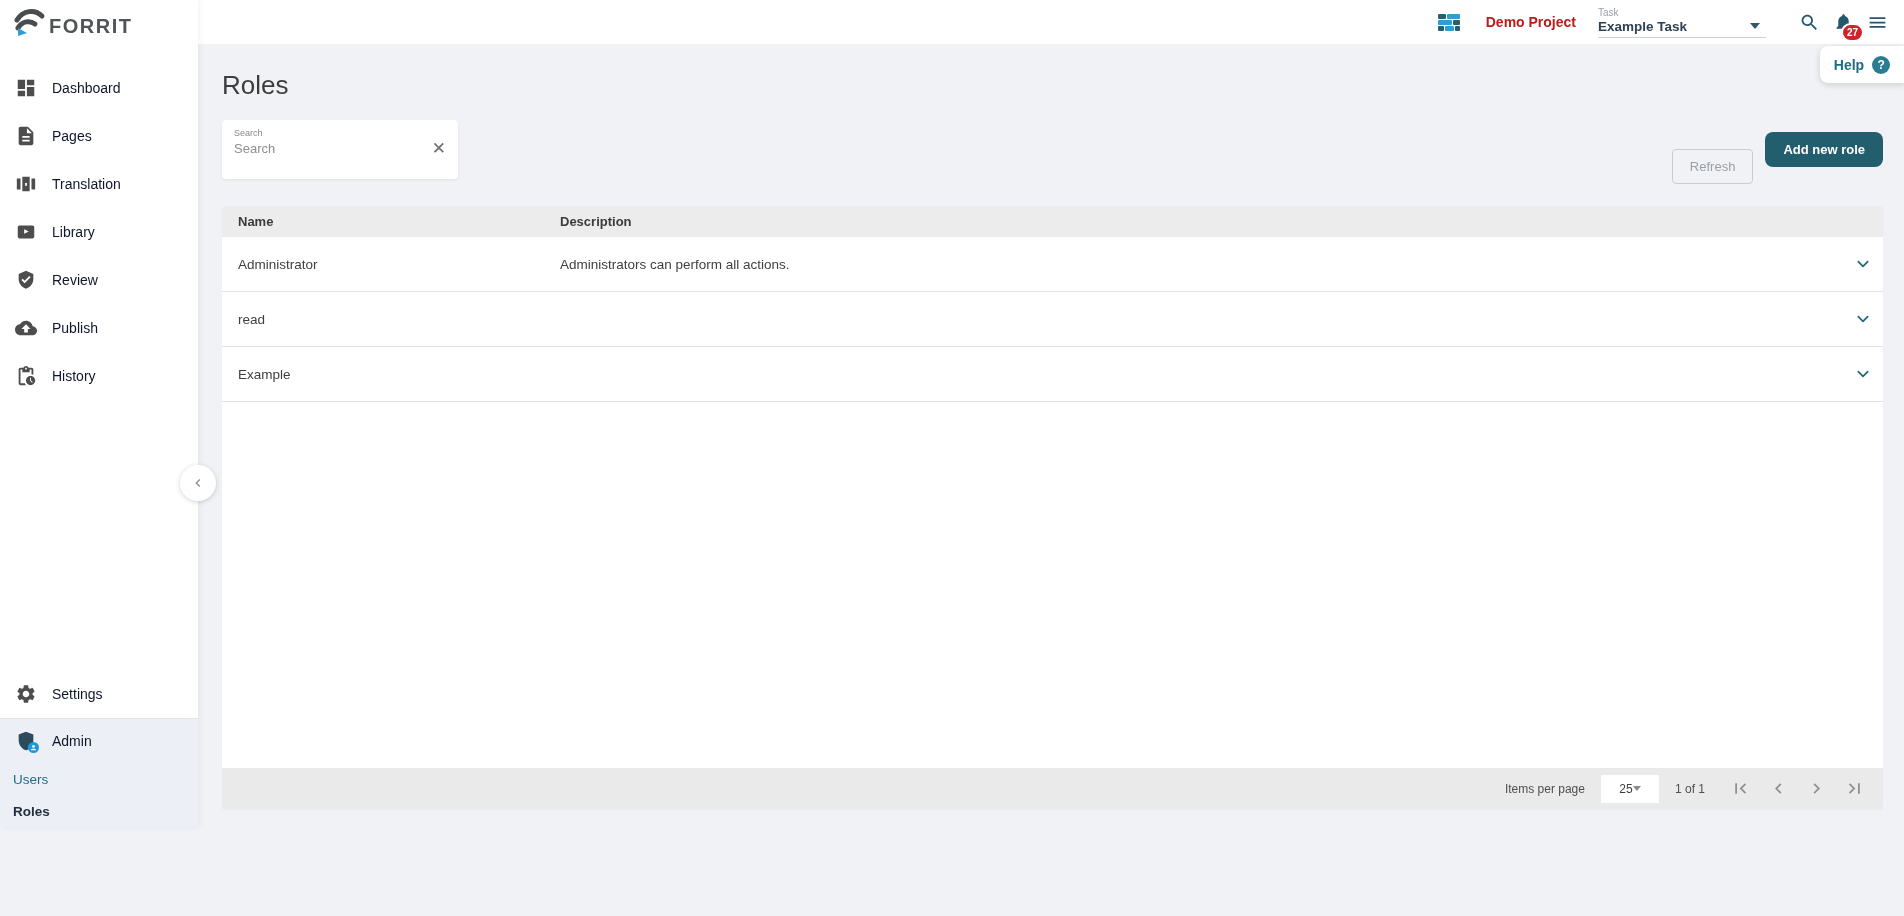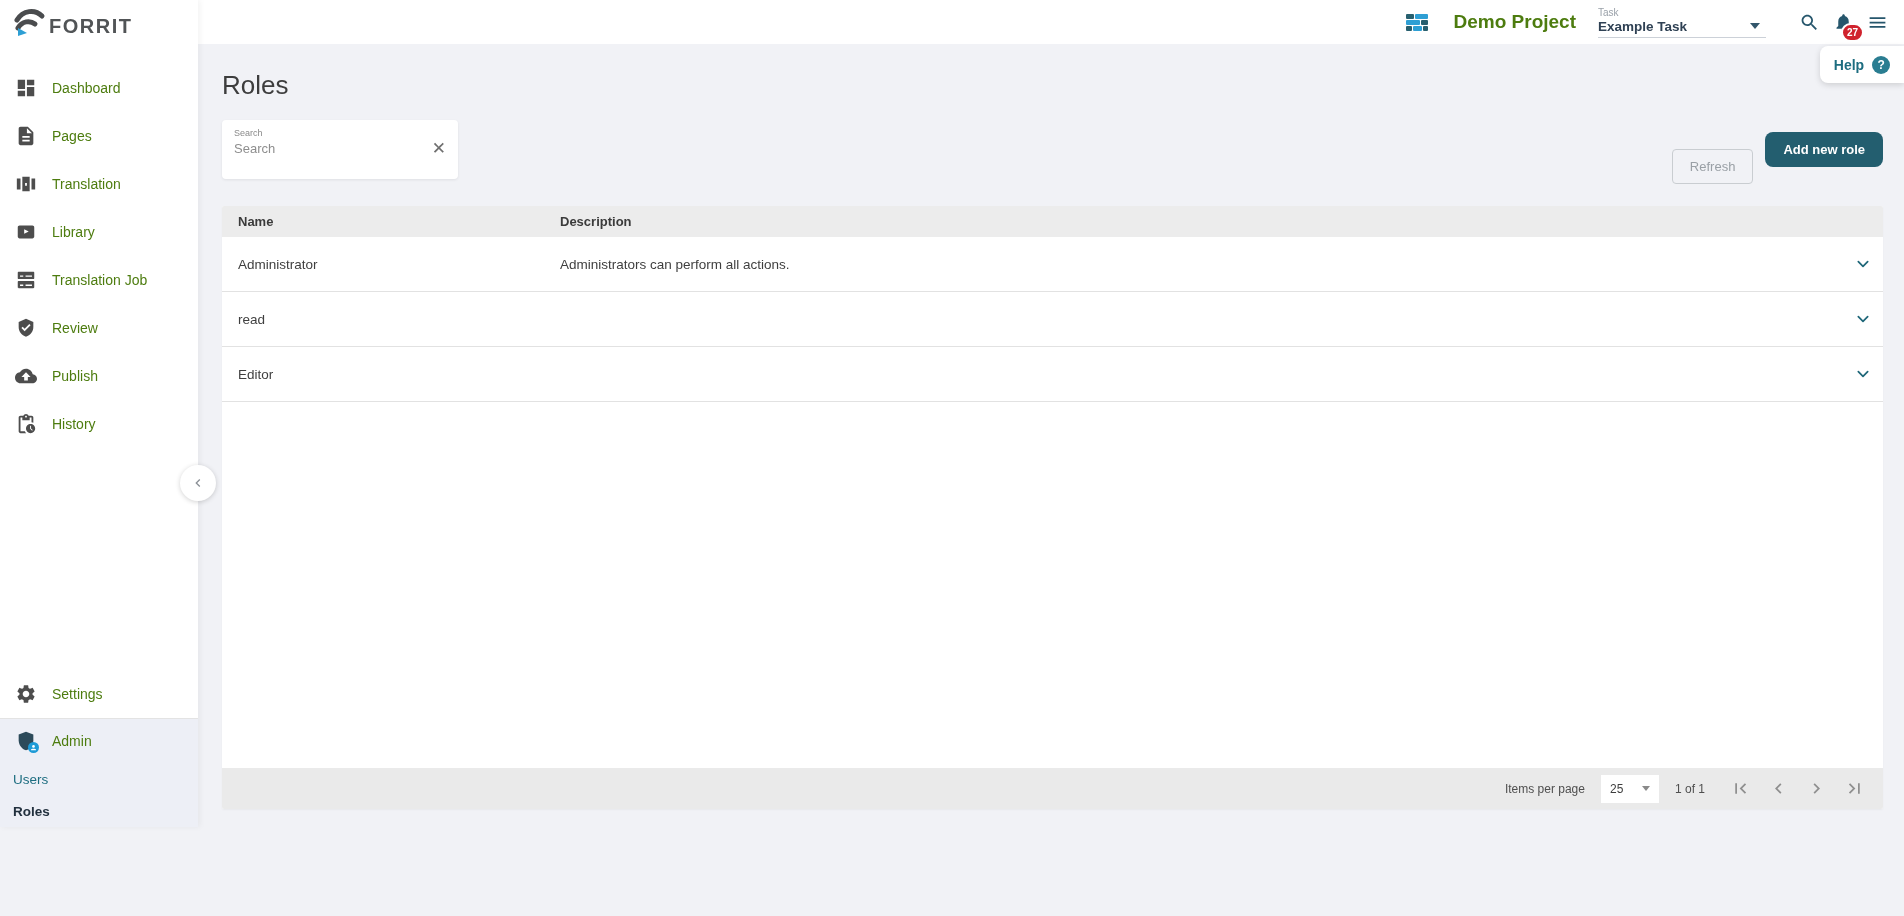--- a/index.html
+++ b/index.html
@@ -10,42 +10,42 @@
 
   
   .sidebar { width:198px; background:#fff; display:flex; flex-direction:column; position:relative; z-index:2; box-shadow:2px 0 6px rgba(0,0,0,0.05); }
   .logo-row { height:44px; display:flex; align-items:center; padding-left:13px; gap:2px; }
   .logo-mark { width:34px; height:32px; flex:0 0 auto; }
   .logo-text { font-size:20px; font-weight:bold; letter-spacing:1.5px; color:#515456; margin-top:8px; }
   .nav { padding-top:20px; }
   .nav-item { height:48px; display:flex; align-items:center; padding-left:15px; gap:15px; cursor:pointer; }
   .nav-item .ic { width:22px; height:22px; color:#4d4d4d; flex:0 0 auto; }
   .nav-item .ic svg { width:22px; height:22px; display:block; }
-  .nav-label { font-size:14px; color:#4d7c0f; }
+  .nav-label { font-size:14px; color:#0f172a; }
   .side-spacer { flex:1; }
   .side-divider { height:1px; background:#e3e3e3; }
   .admin-section { background:#edeff6; }
   .admin-item { height:44px; }
   .sub-item { height:32px; display:flex; align-items:center; padding-left:13px; font-size:13.5px; cursor:pointer; }
   .sub-item.users { color:#1d6d80; }
   .sub-item.roles { color:#22303e; font-weight:bold; }
 
   .collapse-toggle { position:absolute; left:180px; top:465px; width:36px; height:36px; border-radius:50%; background:#fff; box-shadow:0 1px 5px rgba(0,0,0,0.18); z-index:5; display:flex; align-items:center; justify-content:center; cursor:pointer; color:#8a8f96; }
   .collapse-toggle svg { width:16px; height:16px; }
 
   
   .main { flex:1; display:flex; flex-direction:column; background:#f1f2f6; position:relative; }
 
   .topbar { height:44px; background:#fff; display:flex; align-items:center; justify-content:flex-end; padding-right:10px; }
   .project-group { display:flex; align-items:center; gap:10px; margin-right:22px; cursor:pointer; }
   .grid-icon { display:flex; flex-direction:column; gap:1px; }
   .grid-icon .r { display:flex; gap:1px; }
   .grid-icon .b { height:5px; border-radius:1px; }
   .bk { background:#28606f; } .bl { background:#2e9fd4; }
-  .project-name { font-size:19px; color:#4d7c0f; font-weight:bold;margin-left:16px; }
+  .project-name { font-size:14px; color:#b91c1c; font-weight:bold;margin-left:16px; }
   .task-select { width:168px; margin-right:26px; border-bottom:1px solid #ccd1d8; padding-bottom:3px; cursor:pointer; }
   .task-label { font-size:10px; color:#9aa1a9; }
   .task-value-row { display:flex; align-items:center; justify-content:space-between; margin-top:1px; }
   .task-value { font-size:13.5px; color:#2f4154; font-weight:bold; }
   .caret-down { width:0; height:0; border-left:5px solid transparent; border-right:5px solid transparent; border-top:6px solid #33566b; margin-right:6px; }
   .topbar-btn { width:34px; height:34px; display:flex; align-items:center; justify-content:center; position:relative; cursor:pointer; color:#26566c; }
   .topbar-btn svg { width:21px; height:21px; }
   .badge { position:absolute; right:-4px; bottom:-3px; min-width:19px; height:19px; border-radius:10px; background:#d0222d; color:#fff; font-size:10px; font-weight:bold; display:flex; align-items:center; justify-content:center; padding:0 4px; border:2px solid #fff; }
 
   .help-popover { position:absolute; top:46px; right:0; width:84px; height:37px; background:#fff; border-radius:8px 0 0 8px; box-shadow:0 2px 6px rgba(0,0,0,0.15); display:flex; align-items:center; justify-content:center; gap:8px; z-index:6; cursor:pointer; }
@@ -69,21 +69,21 @@
   .thead { height:31px; background:#ececec; display:flex; align-items:center; font-size:13px; font-weight:bold; color:#3b3b3b; }
   .col-name { width:338px; padding-left:16px; }
   .col-desc { flex:1; }
   .trow { height:55px; display:flex; align-items:center; border-bottom:1px solid #e2e2e2; font-size:13.5px; color:#3f3f3f; cursor:pointer; background:#fff; }
   .col-expand { width:40px; display:flex; align-items:center; justify-content:center; }
   .expand-ic { color:#1f6779; cursor:pointer; display:flex; }
   .expand-ic svg { width:16px; height:16px; }
   .tfill { flex:1; background:#fff; }
 
   .tfoot { height:41px; background:#eaeaea; display:flex; align-items:center; justify-content:flex-end; padding-right:10px; font-size:12px; color:#4f4f4f; }
-  .pagesize-box { width:58px; height:28px; background:#fff; border-radius:0; display:flex; align-items:center; justify-content:space-between; padding:0 9px; margin:0 16px; cursor:pointer; }
+  .pagesize-box { width:58px; height:28px; background:#fff; border-radius:0; display:flex; align-items:center; justify-content:center; padding:0 9px; margin:0 16px; cursor:pointer; }
   .pagesize-value { font-size:12px; color:#3e3e3e; }
   .pagesize-caret { width:0; height:0; border-left:4px solid transparent; border-right:4px solid transparent; border-top:5px solid #8a8a8a; }
   .range-text { margin-right:16px; }
   .pg-btn { width:38px; height:34px; display:flex; align-items:center; justify-content:center; color:#8f8f8f; cursor:pointer; }
   .pg-btn svg { width:21px; height:21px; }
 
   .admin-ic-wrap { position:relative; width:22px; height:22px; }
   .admin-badge { position:absolute; right:-2px; bottom:-1px; width:11px; height:11px; border-radius:50%; background:#1d9ad6; display:flex; align-items:center; justify-content:center; }
   .admin-badge svg { width:7px; height:7px; }
 </style>
@@ -127,28 +127,20 @@
           </span>
         <span class="nav-label">Translation</span>
       </div>
       <div class="nav-item">
         <span class="ic">
             <svg viewBox="0 0 24 24" fill="currentColor">
               <path d="M19 5H5c-1.1 0-2 .9-2 2v10c0 1.1.9 2 2 2h14c1.1 0 2-.9 2-2V7c0-1.1-.9-2-2-2zm-9 9V9l5 2.5-5 2.5z"></path>
             </svg>
           </span>
         <span class="nav-label">Library</span>
-      </div>
-      <div class="nav-item">
-        <span class="ic">
-            <svg viewBox="0 0 24 24" fill="currentColor">
-              <path d="M20 13H4c-.55 0-1 .45-1 1v6c0 .55.45 1 1 1h16c.55 0 1-.45 1-1v-6c0-.55-.45-1-1-1zM9 18.5H5.5v-1.5H9v1.5zm9.5 0h-7v-1.5h7v1.5zM20 3H4c-.55 0-1 .45-1 1v6c0 .55.45 1 1 1h16c.55 0 1-.45 1-1V4c0-.55-.45-1-1-1zM9 8.5H5.5V7H9v1.5zm9.5 0h-7V7h7v1.5z"></path>
-            </svg>
-          </span>
-        <span class="nav-label">Translation Job</span>
       </div>
       <div class="nav-item">
         <span class="ic">
             <svg viewBox="0 0 24 24" fill="currentColor">
               <path d="M12 2L4 5.5V11c0 4.8 3.3 9.3 8 10.5 4.7-1.2 8-5.7 8-10.5V5.5L12 2zm-1.5 13.5l-3.5-3.5 1.4-1.4 2.1 2.1 5.1-5.1 1.4 1.4-6.5 6.5z"></path>
             </svg>
           </span>
         <span class="nav-label">Review</span>
       </div>
       <div class="nav-item">
@@ -302,21 +294,21 @@
           <div class="col-expand">
               <span class="expand-ic">
                 <svg viewBox="0 0 24 24" fill="none" stroke="currentColor" stroke-width="2.6" stroke-linecap="round" stroke-linejoin="round">
                   <polyline points="5,8.5 12,15.5 19,8.5"></polyline>
                 </svg>
               </span>
             </div>
         </div>
 
         <div class="trow">
-          <div class="col-name">Editor</div>
+          <div class="col-name">Example</div>
           <div class="col-desc"></div>
           <div class="col-expand">
               <span class="expand-ic">
                 <svg viewBox="0 0 24 24" fill="none" stroke="currentColor" stroke-width="2.6" stroke-linecap="round" stroke-linejoin="round">
                   <polyline points="5,8.5 12,15.5 19,8.5"></polyline>
                 </svg>
               </span>
             </div>
         </div>
 

